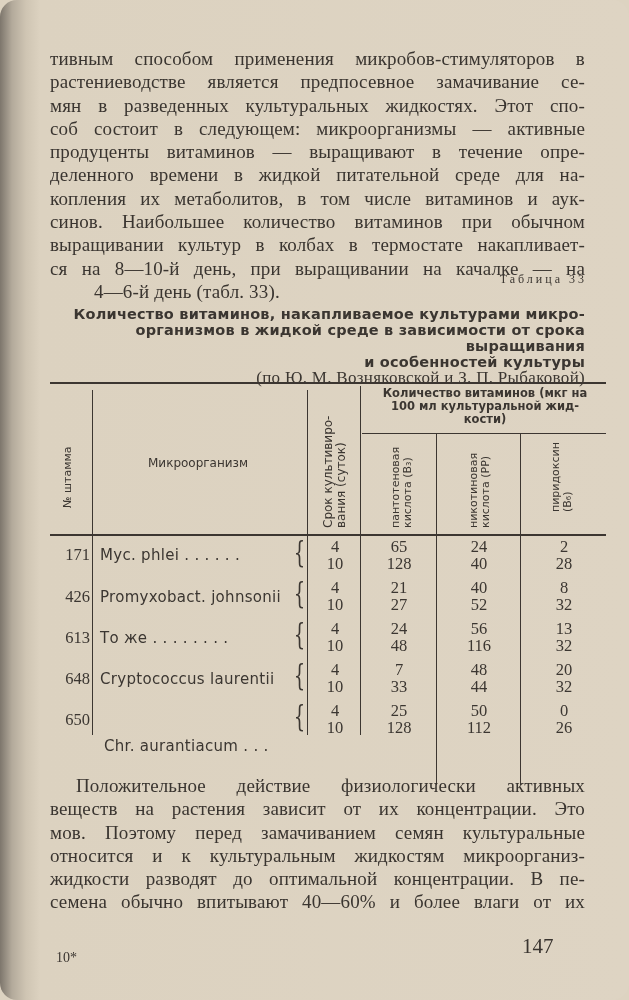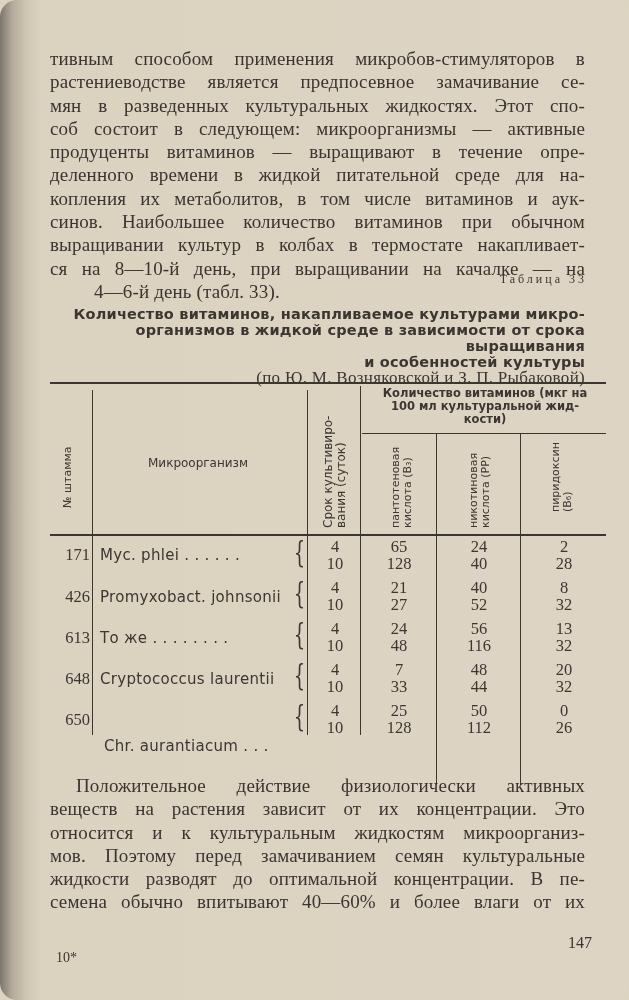--- a/index.html
+++ b/index.html
@@ -47,21 +47,21 @@
     position: absolute; transform: rotate(-90deg); transform-origin: left top;
     font-family: "DejaVu Sans", sans-serif; font-size: 11px; line-height: 12px; white-space: nowrap; color: #3b3631;
   }
   .cell {
     position: absolute; font-size: 16.5px; line-height: 17px; color: #3b3631; text-align: center;
   }
   .num { width: 40px; text-align: right; left: 0; font-size: 16.5px; }
   .org { left: 50px; text-align: center; font-family: "DejaVu Sans", sans-serif; font-size: 15px; letter-spacing: 0.3px; }
   .brace { position: absolute; left: 240px; font-size: 30px; line-height: 30px; transform: scaleX(0.6); color: #3b3631; font-family: "DejaVu Serif", serif; }
   .footer-l { position: absolute; left: 56px; top: 950px; font-size: 14px; }
-  .footer-r { position: absolute; left: 568px; top: 934px; font-size: 16px; }
+  .footer-r { position: absolute; left: 522px; top: 934px; font-size: 21px; }
 </style>
 </head>
 <body>
 
 <div class="page">
 
   <div class="para" style="top:47px;">
     <span class="line">тивным способом применения микробов-стимуляторов в</span>
     <span class="line">растениеводстве является предпосевное замачивание се-</span>
     <span class="line">мян в разведенных культуральных жидкостях. Этот спо-</span>
@@ -187,21 +187,21 @@
       <div class="cell" style="left:388px;width:82px;top:320px;">50</div>
       <div class="cell" style="left:388px;width:82px;top:337px;">112</div>
       <div class="cell" style="left:472px;width:84px;top:320px;">0</div>
       <div class="cell" style="left:472px;width:84px;top:337px;">26</div>
     </div>
   </div>
 
   <div class="para" style="top:774px;">
     <span class="line" style="padding-left:26px;box-sizing:border-box;">Положительное действие физиологически активных</span>
     <span class="line">веществ на растения зависит от их концентрации. Это</span>
+    <span class="line">мов. Поэтому перед замачиванием семян культуральные</span>
     <span class="line">относится и к культуральным жидкостям микроорганиз-</span>
-    <span class="line">мов. Поэтому перед замачиванием семян культуральные</span>
     <span class="line">жидкости разводят до оптимальной концентрации. В пе-</span>
     <span class="line">семена обычно впитывают 40—60% и более влаги от их</span>
   </div>
 
   <div class="footer-l">10*</div>
   <div class="footer-r">147</div>
 </div>
 
 </body></html>

